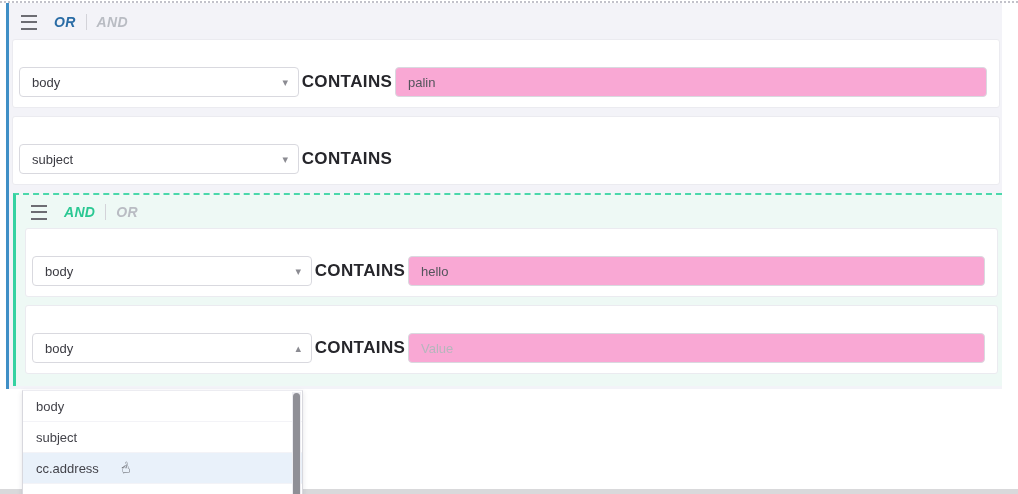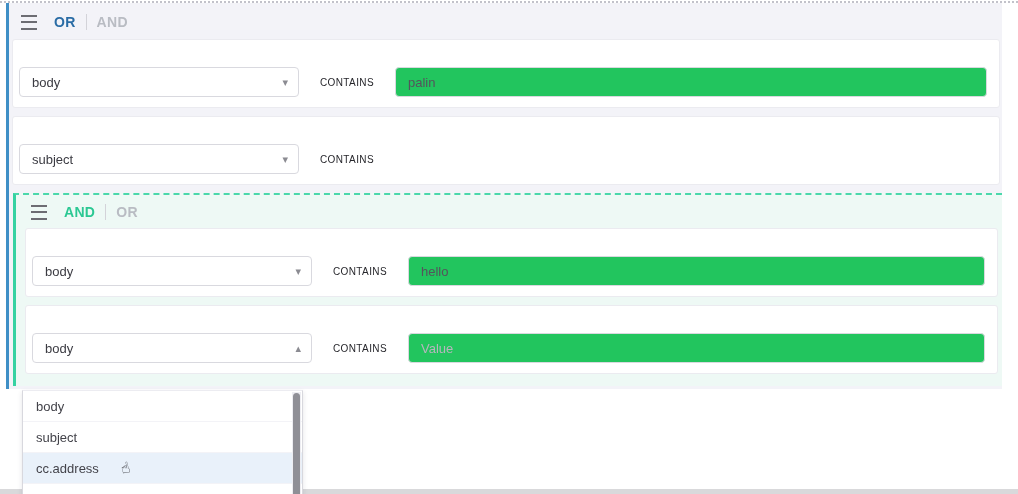--- a/index.html
+++ b/index.html
@@ -14,21 +14,21 @@
   .dotted-top{position:absolute;left:0;top:1px;width:1018px;border-top:2px dotted #c2c2ca;z-index:3;}
 
   
   .group-outer{
     position:absolute;left:6px;top:3px;width:996px;box-sizing:border-box;
     background:#f3f3f8;border-left:3px solid #3f8fc6;
     padding:0 0 3px 0;z-index:2;
   }
   .group-header{display:flex;align-items:center;padding:11px 0 9px 12px;}
   .group-header .bars{margin-right:17px;}
-  .toggle{display:flex;align-items:center;gap:10px;}
+  .toggle{display:flex;align-items:center;gap:10px;font-style:italic;}
   .toggle-active{font-size:14px;font-weight:bold;letter-spacing:.3px;}
   .toggle-active.or{color:#2a6ca5;}
   .toggle-active.and{color:#2bc893;}
   .toggle-div{width:1px;height:16px;background:#d3d3d9;}
   .toggle-inactive{font-size:14px;font-weight:bold;color:#b9bcc3;letter-spacing:.3px;}
 
   
   .bars{width:16px;height:11px;position:relative;
     border-top:2px solid #6d6d73;border-bottom:2px solid #6d6d73;}
   .bars::after{content:"";position:absolute;left:0;right:0;top:50%;margin-top:-1px;
@@ -47,25 +47,25 @@
   .select{
     width:280px;height:30px;box-sizing:border-box;background:#fff;
     border:1px solid #d9d9df;border-radius:4px;
     display:flex;align-items:center;justify-content:space-between;
     padding:0 10px 0 12px;cursor:pointer;flex:0 0 auto;
   }
   .select .sel-text{font-size:13px;color:#3b3b42;}
   .select .caret{font-size:11px;color:#8b8b92;line-height:1;}
   .op-label{
     flex:0 0 auto;width:96px;text-align:center;
-    font-size:10px;font-weight:normal;color:#26262b;letter-spacing:.4px;
+    font-size:17px;font-weight:bold;color:#26262b;letter-spacing:.4px;
   }
   .value-input{
     flex:1 1 auto;height:30px;box-sizing:border-box;margin-right:6px;
-    border:1px solid #d9d9df;border-radius:4px;background:#22c55e;
+    border:1px solid #d9d9df;border-radius:4px;background:#f9a8d4;
     padding:0 12px;font-size:13px;color:#54545c;outline:none;
     font-family:"Liberation Sans","DejaVu Sans",sans-serif;
   }
   .value-input::placeholder{color:#b6b6bd;}
 
   
   .group-inner{
     margin:0 0 0 4px;background:#eef9f5;
     border-left:3px solid #36d2a2;border-top:2px dashed #4bd8ab;
     padding:0 0 4px 0;box-sizing:border-box;

